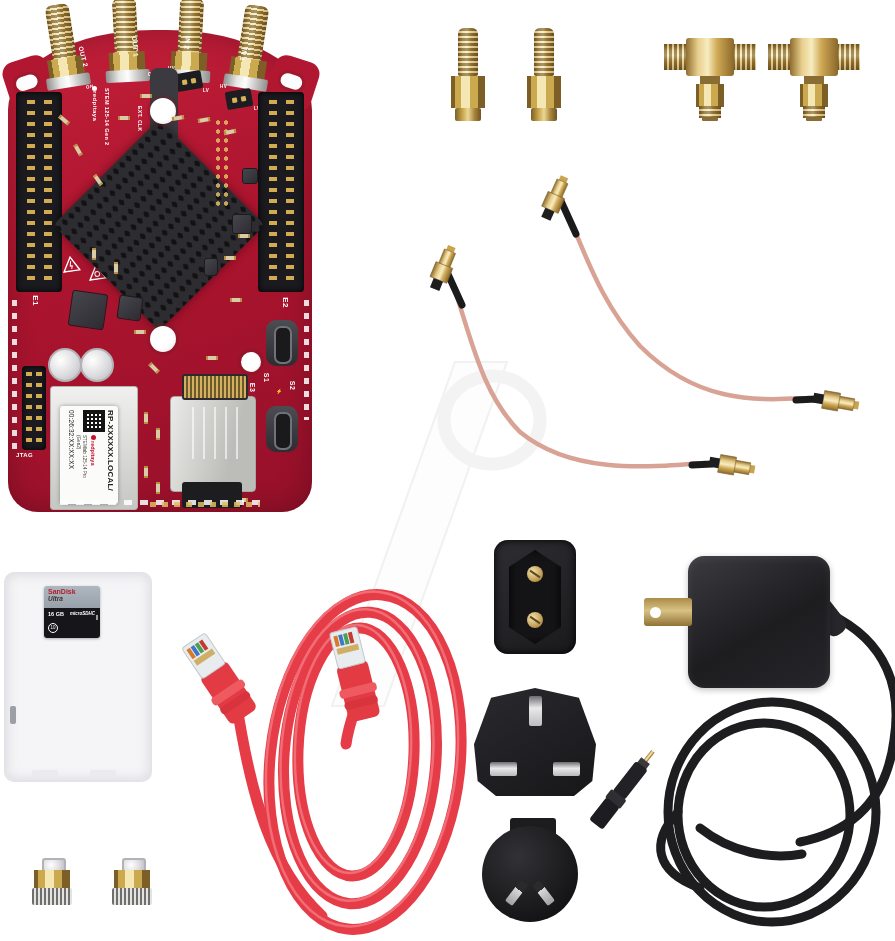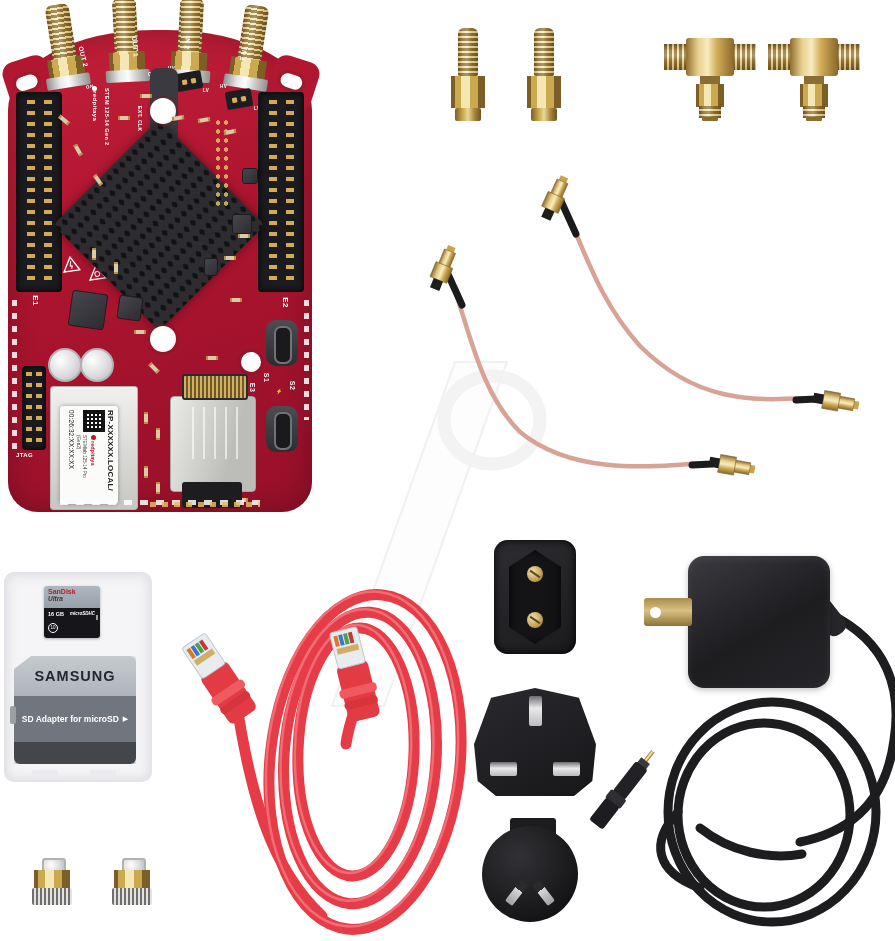--- a/index.html
+++ b/index.html
@@ -424,30 +424,20 @@
       <div class="b1">SanDisk</div>
       <div class="b2">Ultra</div>
     </div>
     <div class="bot">
       <span class="cap16">16 GB</span>
       <span class="fmt">microSDHC</span>
       <span class="uhs">I</span>
       <span class="cls">10</span>
     </div>
   </div>
-  <div class="abs samsung">
-    <div class="top">
-        <span>SAMSUNG</span>
-      </div>
-    <div class="mid">
-      <span class="t">SD Adapter for microSD</span>
-      <span class="ar">▶</span>
-    </div>
-    <div class="bot"></div>
-  </div>
   <div class="abs locktab"></div>
 
   <div class="abs euplug">
     <div class="euhex"></div>
     <div class="pin" style="left:33px;top:26px;">
         <i></i>
       </div>
     <div class="pin" style="left:33px;top:72px;">
         <i></i>
       </div>

